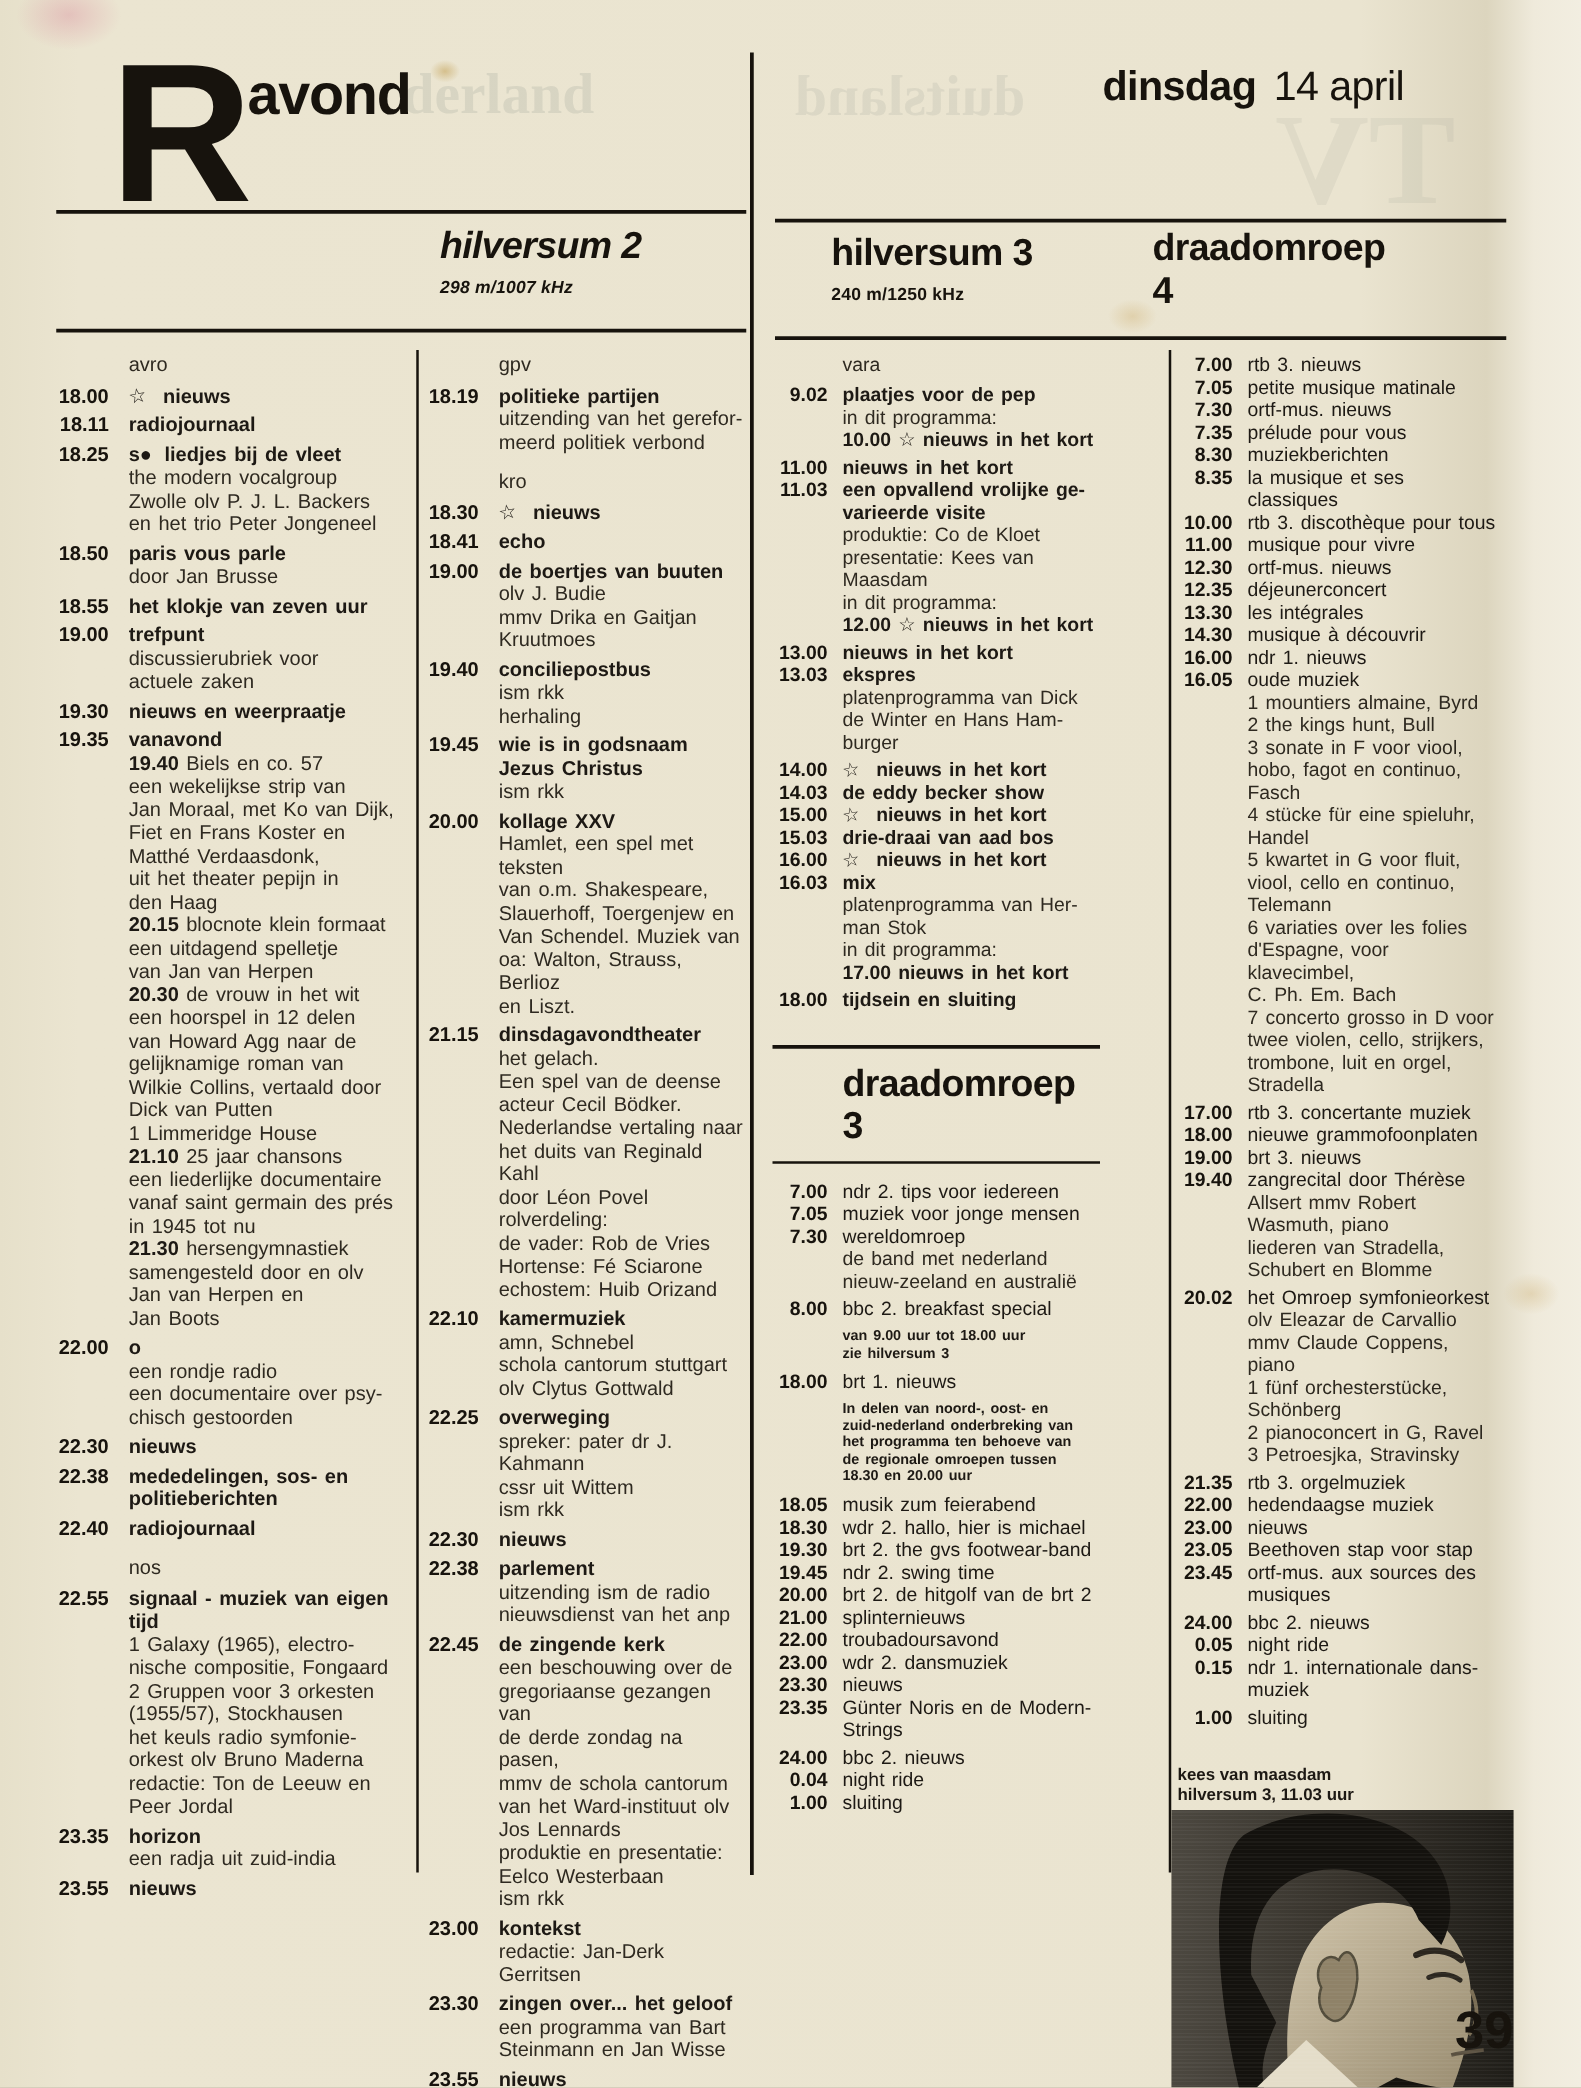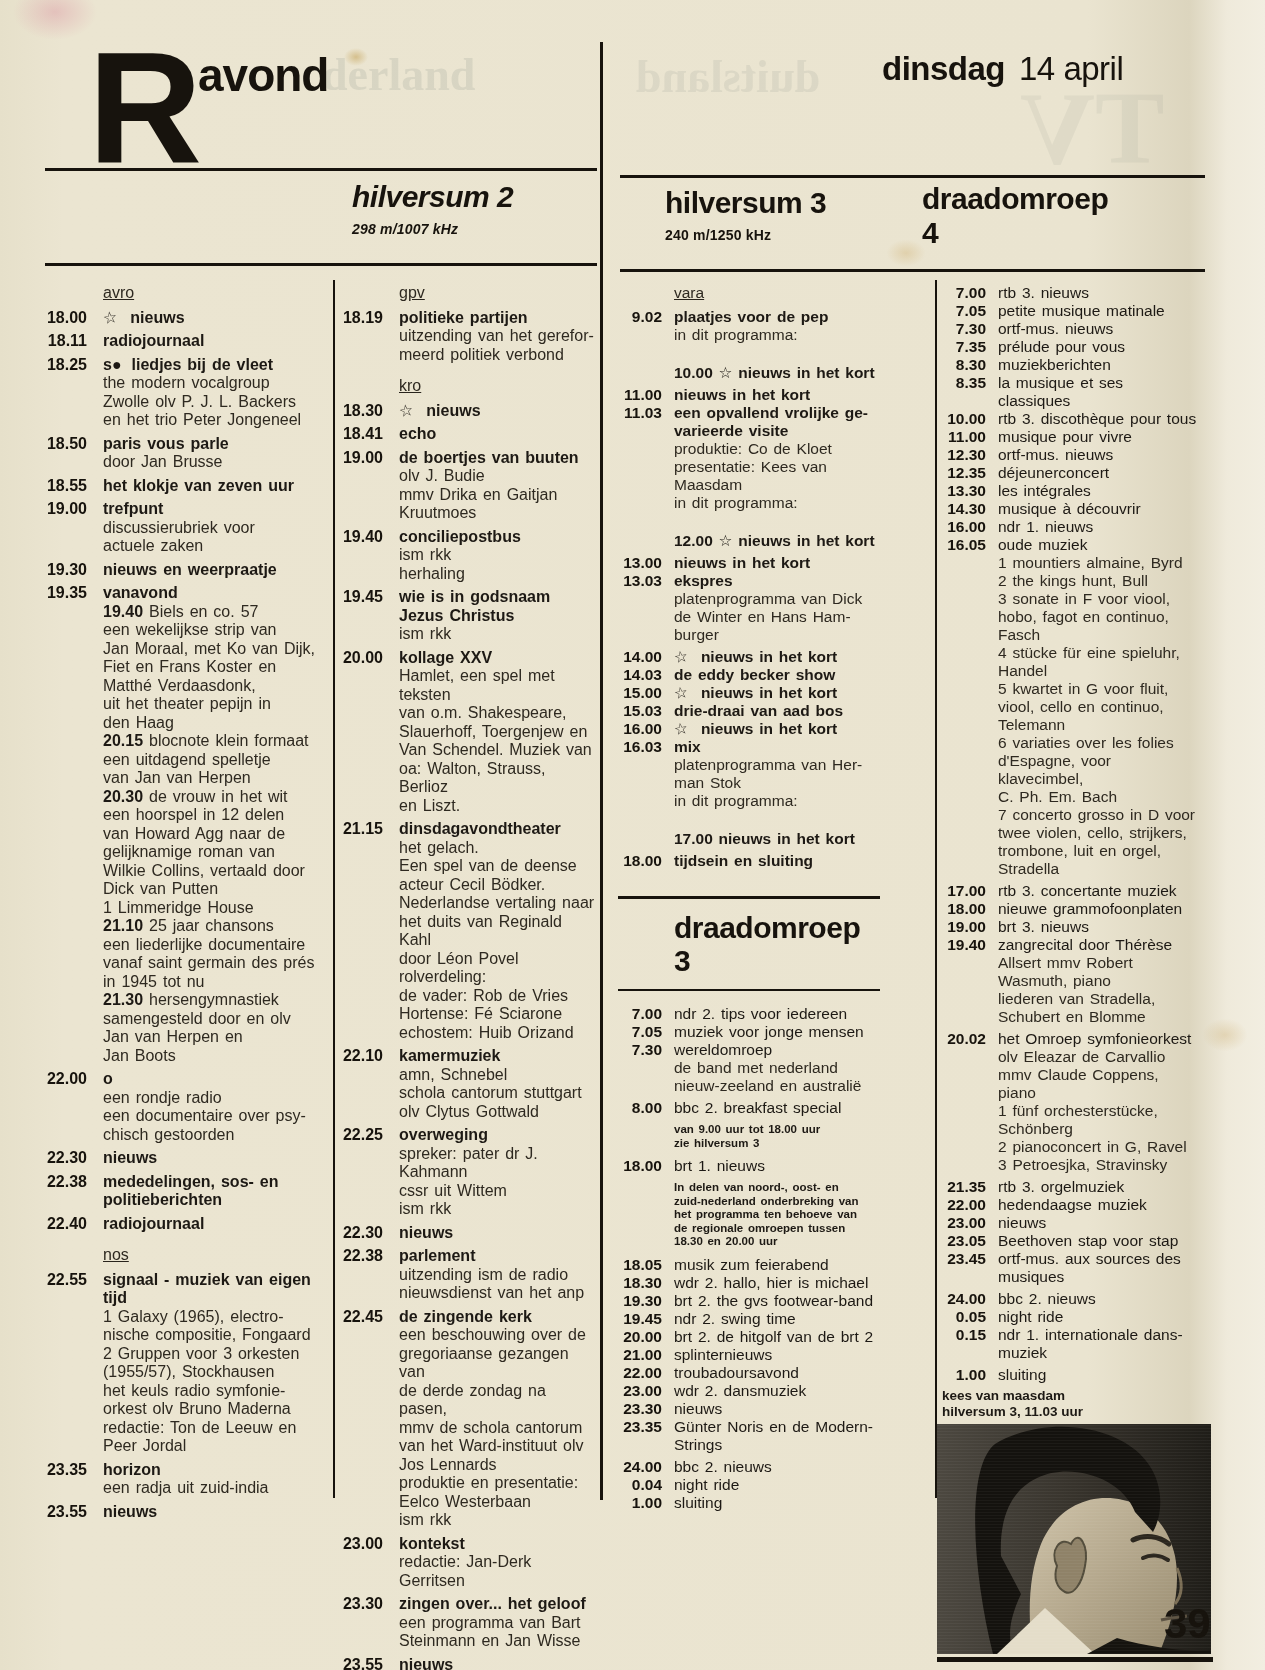--- a/index.html
+++ b/index.html
@@ -39,36 +39,36 @@
   .prog{display:grid;grid-template-columns:var(--tw) 1fr;column-gap:var(--gap);}
   .col-wide{--tw:42px;--gap:16px;font-size:16px;line-height:18.5px;}
   .col-wide .prog{margin-bottom:5px;}
   .col-tight{--tw:44px;--gap:12px;font-size:15.5px;line-height:18px;}
   .col-tight .prog{margin-bottom:0;}
   .col-tight .prog.md{margin-bottom:4px;}
   .time{font-weight:bold;text-align:right;white-space:nowrap;color:#17130d;}
   .title{color:#1d1914;}
   .title.tb .ttext{font-weight:bold;}
   .dline{color:#2e2920;}
-  .dtime,.dbold{font-weight:bold;color:#1d1914;margin-top:20px;}
+  .dtime,.dbold{font-weight:bold;color:#1d1914;}
   .net{color:#2e2920;}
-  .netrow{margin-top:13px !important;margin-bottom:6px !important;text-decoration:underline;}
+  .netrow{margin-top:13px !important;margin-bottom:6px !important;}
   .entries > .prog:first-child{margin-top:0 !important;}
   .noterow{margin:6px 0 7px !important;}
   .note{font-size:11.5px;line-height:13.5px;font-weight:bold;color:#1d1914;}
   .star{display:inline-block;margin-right:13px;transform:rotate(-10deg);font-weight:normal;}
   .prefix{margin-right:10px;font-weight:bold;}
   
   .subwrap{margin-top:26px;}
   .sub-thick{height:3px;background:#17130d;}
   .subtitle{padding:12px 0 4px 56px;font-size:30px;font-weight:bold;line-height:33px;letter-spacing:-0.5px;color:#17130d;}
   .sub-thin{height:2px;background:#17130d;margin-top:8px;}
   .subentries{margin-top:14px;}
   
-  .caption{margin-top:4px;font-size:13.5px;line-height:15.5px;font-weight:bold;color:#1d1914;}
+  .caption{margin-top:28px;font-size:13.5px;line-height:15.5px;font-weight:bold;color:#1d1914;}
   .photo{margin-left:-5px;margin-top:5px;width:274px;height:230px;position:relative;}
   .photo svg{display:block;width:100%;height:100%;}
   .photo::after{content:"";position:absolute;inset:0;
     background:repeating-linear-gradient(0deg,rgba(255,255,255,.04) 0 1px,transparent 1px 3px);}
   .photorule{margin-left:-5px;width:276px;height:5px;background:#17130d;margin-top:3px;}
   .pagenum{position:absolute;left:1164px;top:1600px;font-size:42px;font-weight:bold;color:#17130d;}
 </style>
 </head>
 <body>
 

